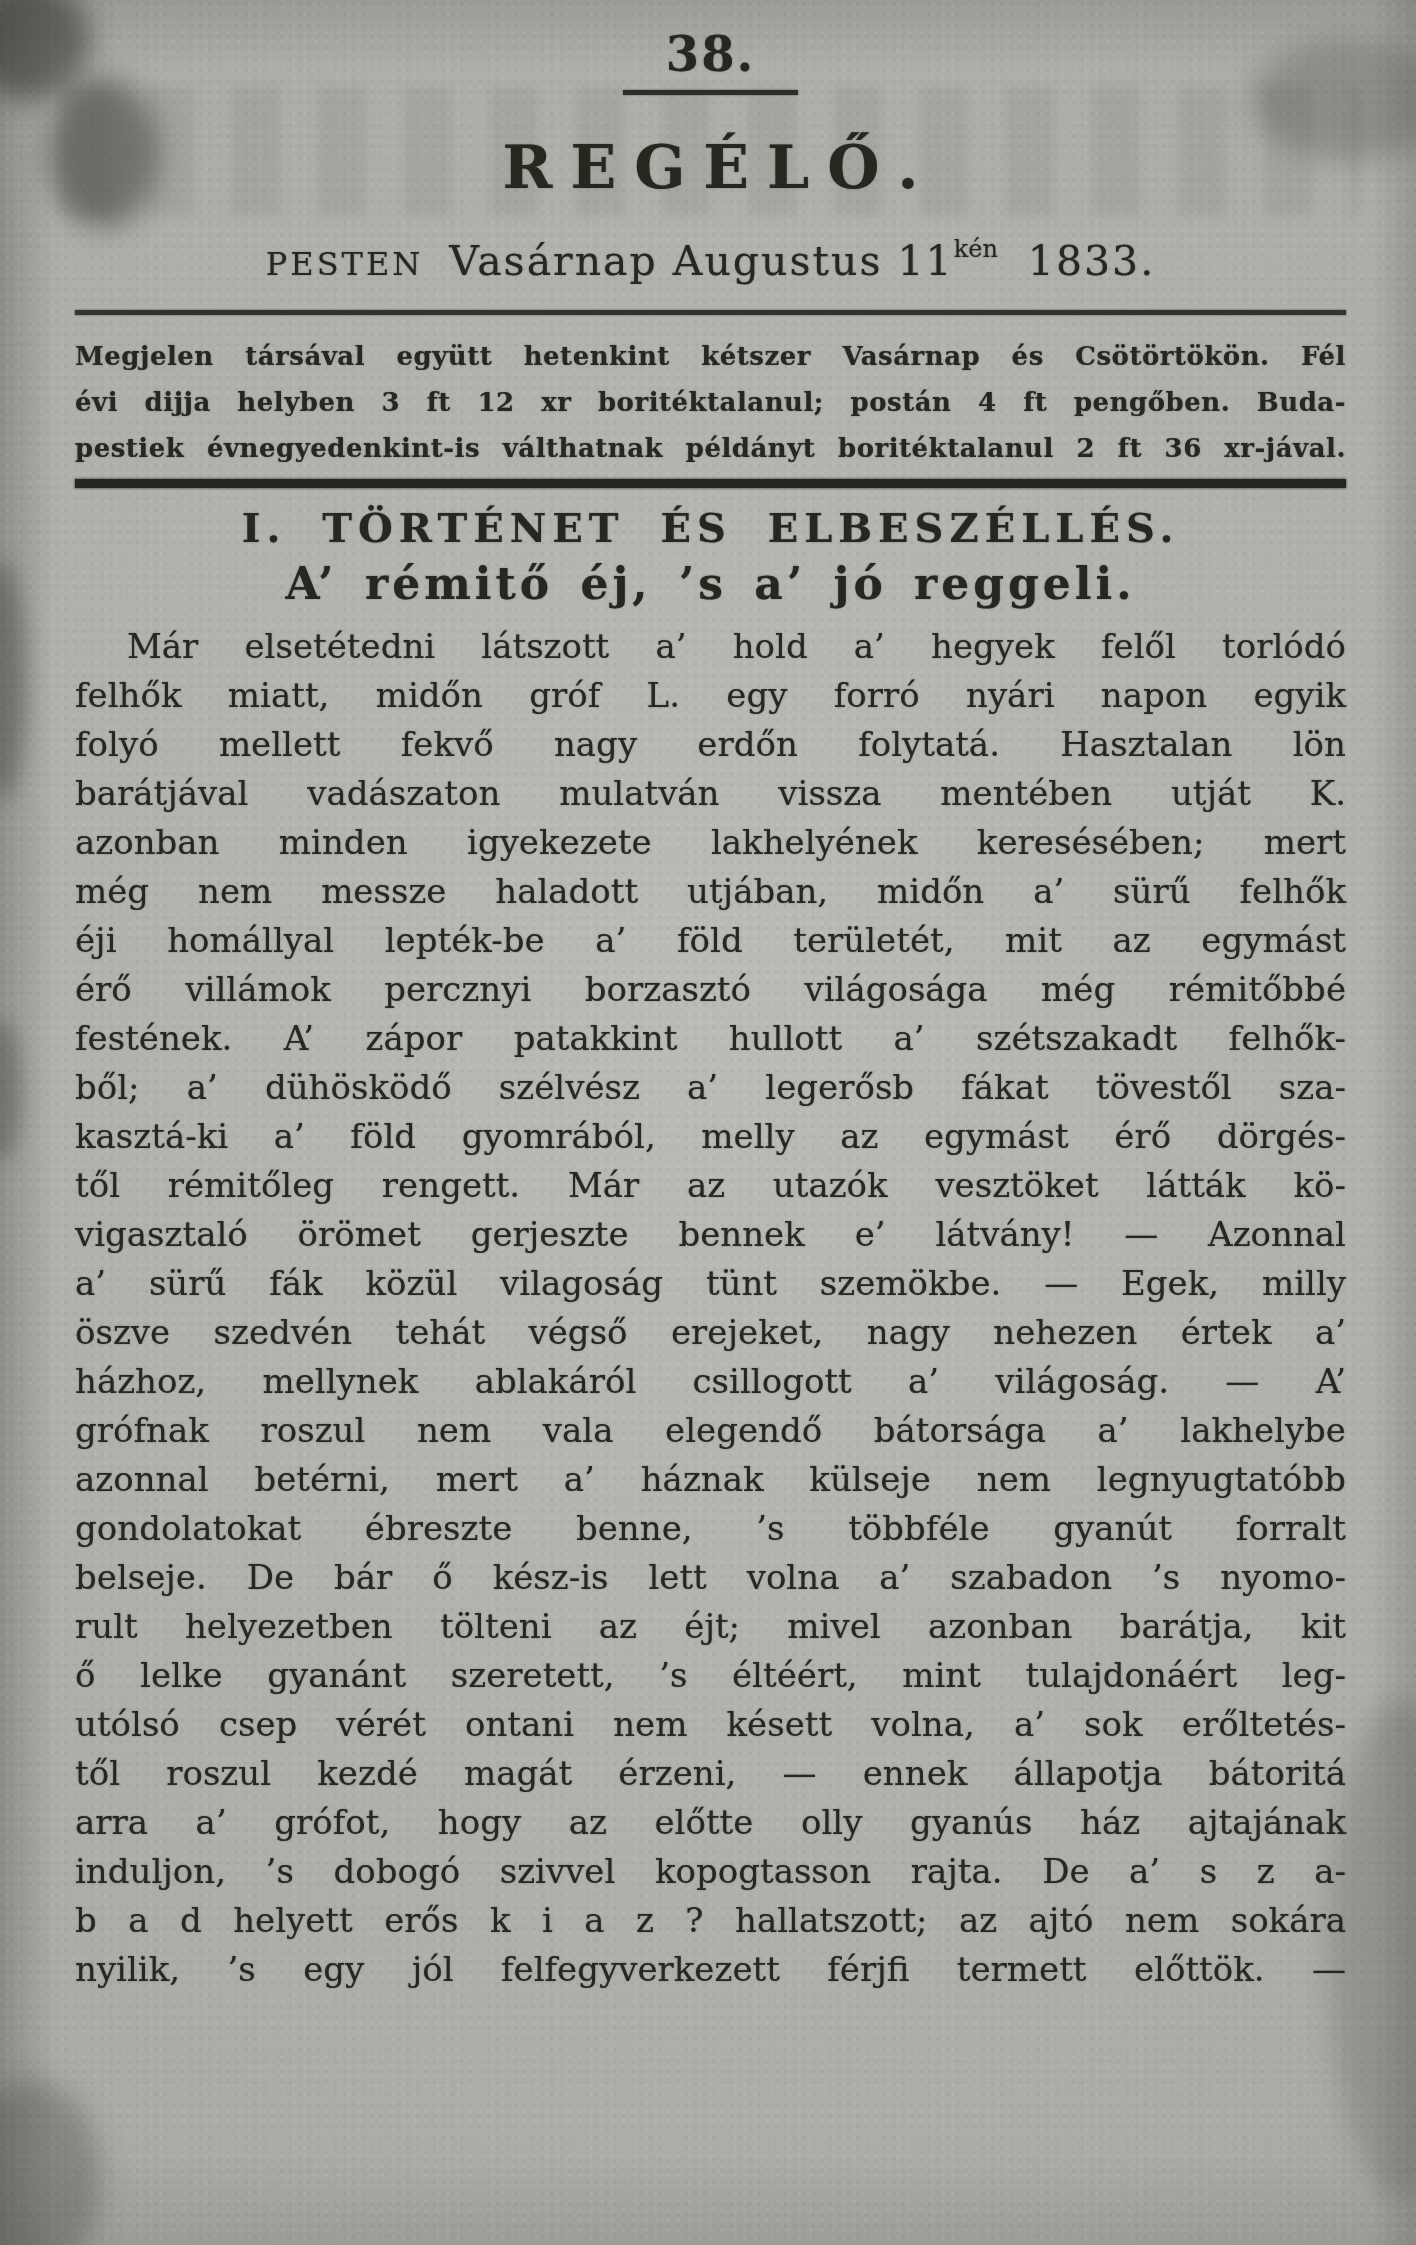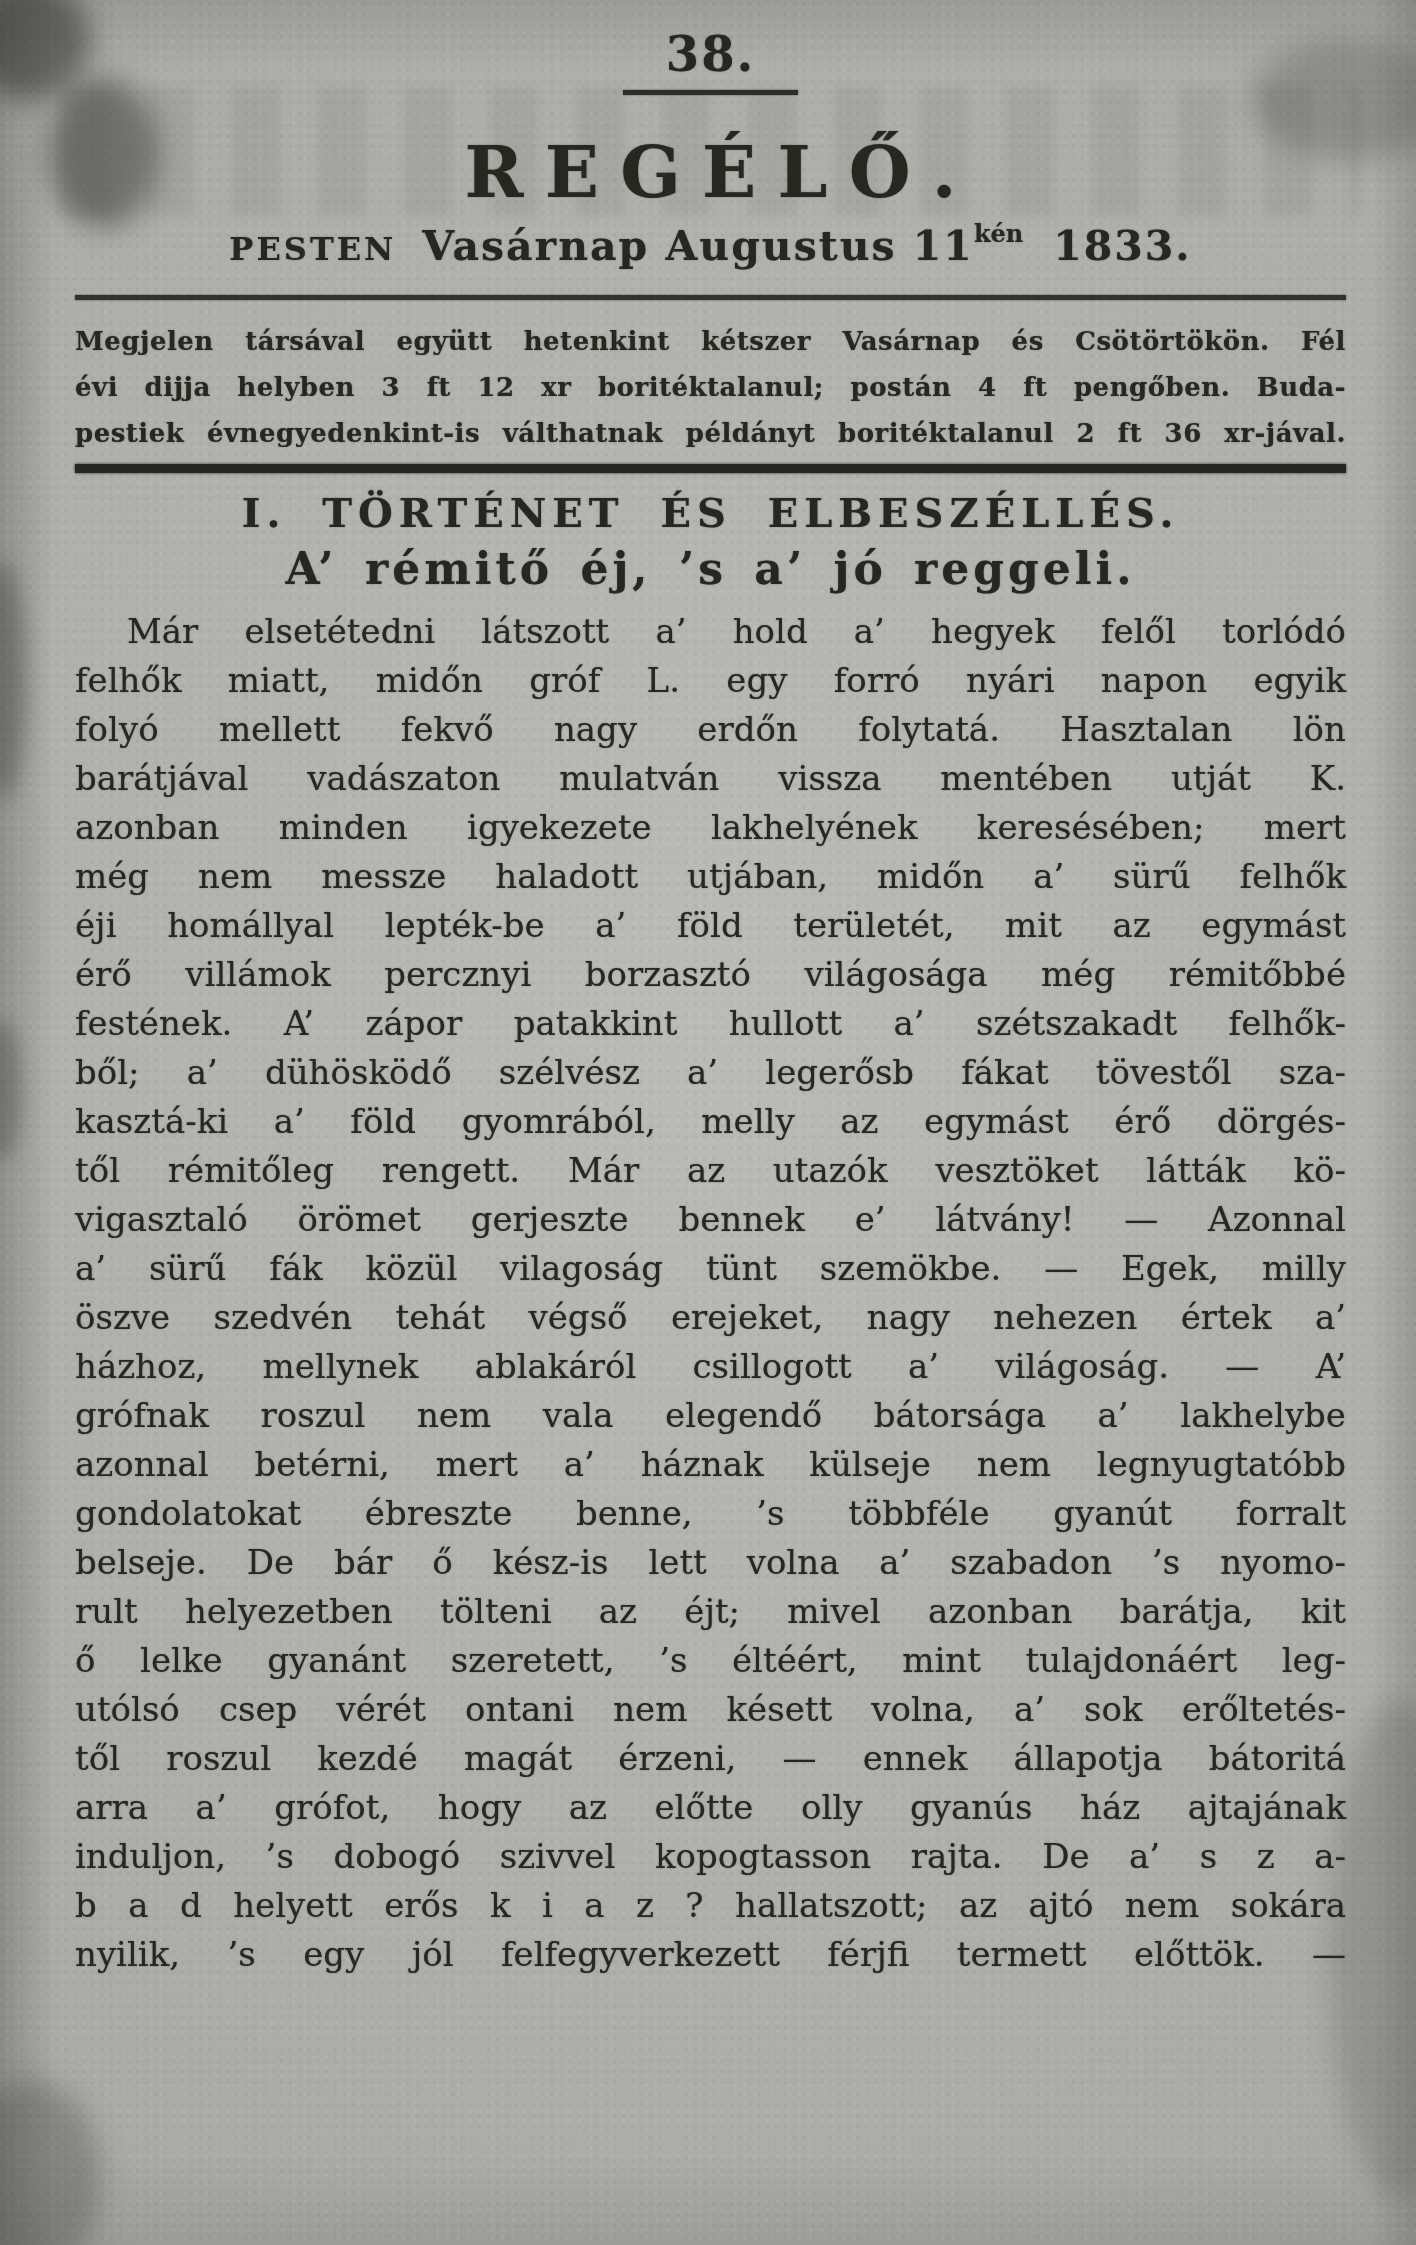--- a/index.html
+++ b/index.html
@@ -38,26 +38,26 @@
     filter:blur(5px);
   }
   .content{position:relative;padding:18px 70px 0 75px;}
   .ink{text-shadow:0 0 1.4px rgba(35,34,28,0.55);}
   .issue{
     text-align:center;font-size:48px;font-weight:bold;line-height:1;
     letter-spacing:2px;margin-top:12px;
   }
   .issue-rule{width:175px;height:5px;background:#2e2d27;margin:12px auto 0 auto;box-shadow:0 0 2px rgba(40,40,35,0.7);}
   .masthead{
-    text-align:center;font-size:71px;font-weight:bold;line-height:1;
+    text-align:center;font-size:60px;font-weight:bold;line-height:1;
     letter-spacing:0.30em;padding-left:0.30em;margin-top:42px;
   }
   .dateline{
-    text-align:center;font-size:41px;font-weight:bold;letter-spacing:2px;
-    margin-top:14px;line-height:1;
+    text-align:center;font-size:41px;font-weight:normal;letter-spacing:2px;
+    margin-top:40px;line-height:1;
   }
   .dateline .city{font-size:32px;letter-spacing:3px;margin-right:26px;}
   .dateline sup{font-size:24px;vertical-align:18px;letter-spacing:0;}
   .dateline .year{margin-left:30px;}
   .rule-thin{height:5px;background:#33322c;margin-top:28px;box-shadow:0 0 2px rgba(40,40,35,0.8);}
   .notice{margin-top:18px;font-size:26px;font-weight:bold;line-height:46px;letter-spacing:0.5px;}
   .jline{text-align:justify;text-align-last:justify;white-space:normal;}
   .rule-thick{height:9px;background:#262520;margin-top:8px;box-shadow:0 0 3px rgba(30,30,26,0.9);}
   .sec-heading{
     text-align:center;font-size:40px;font-weight:bold;

